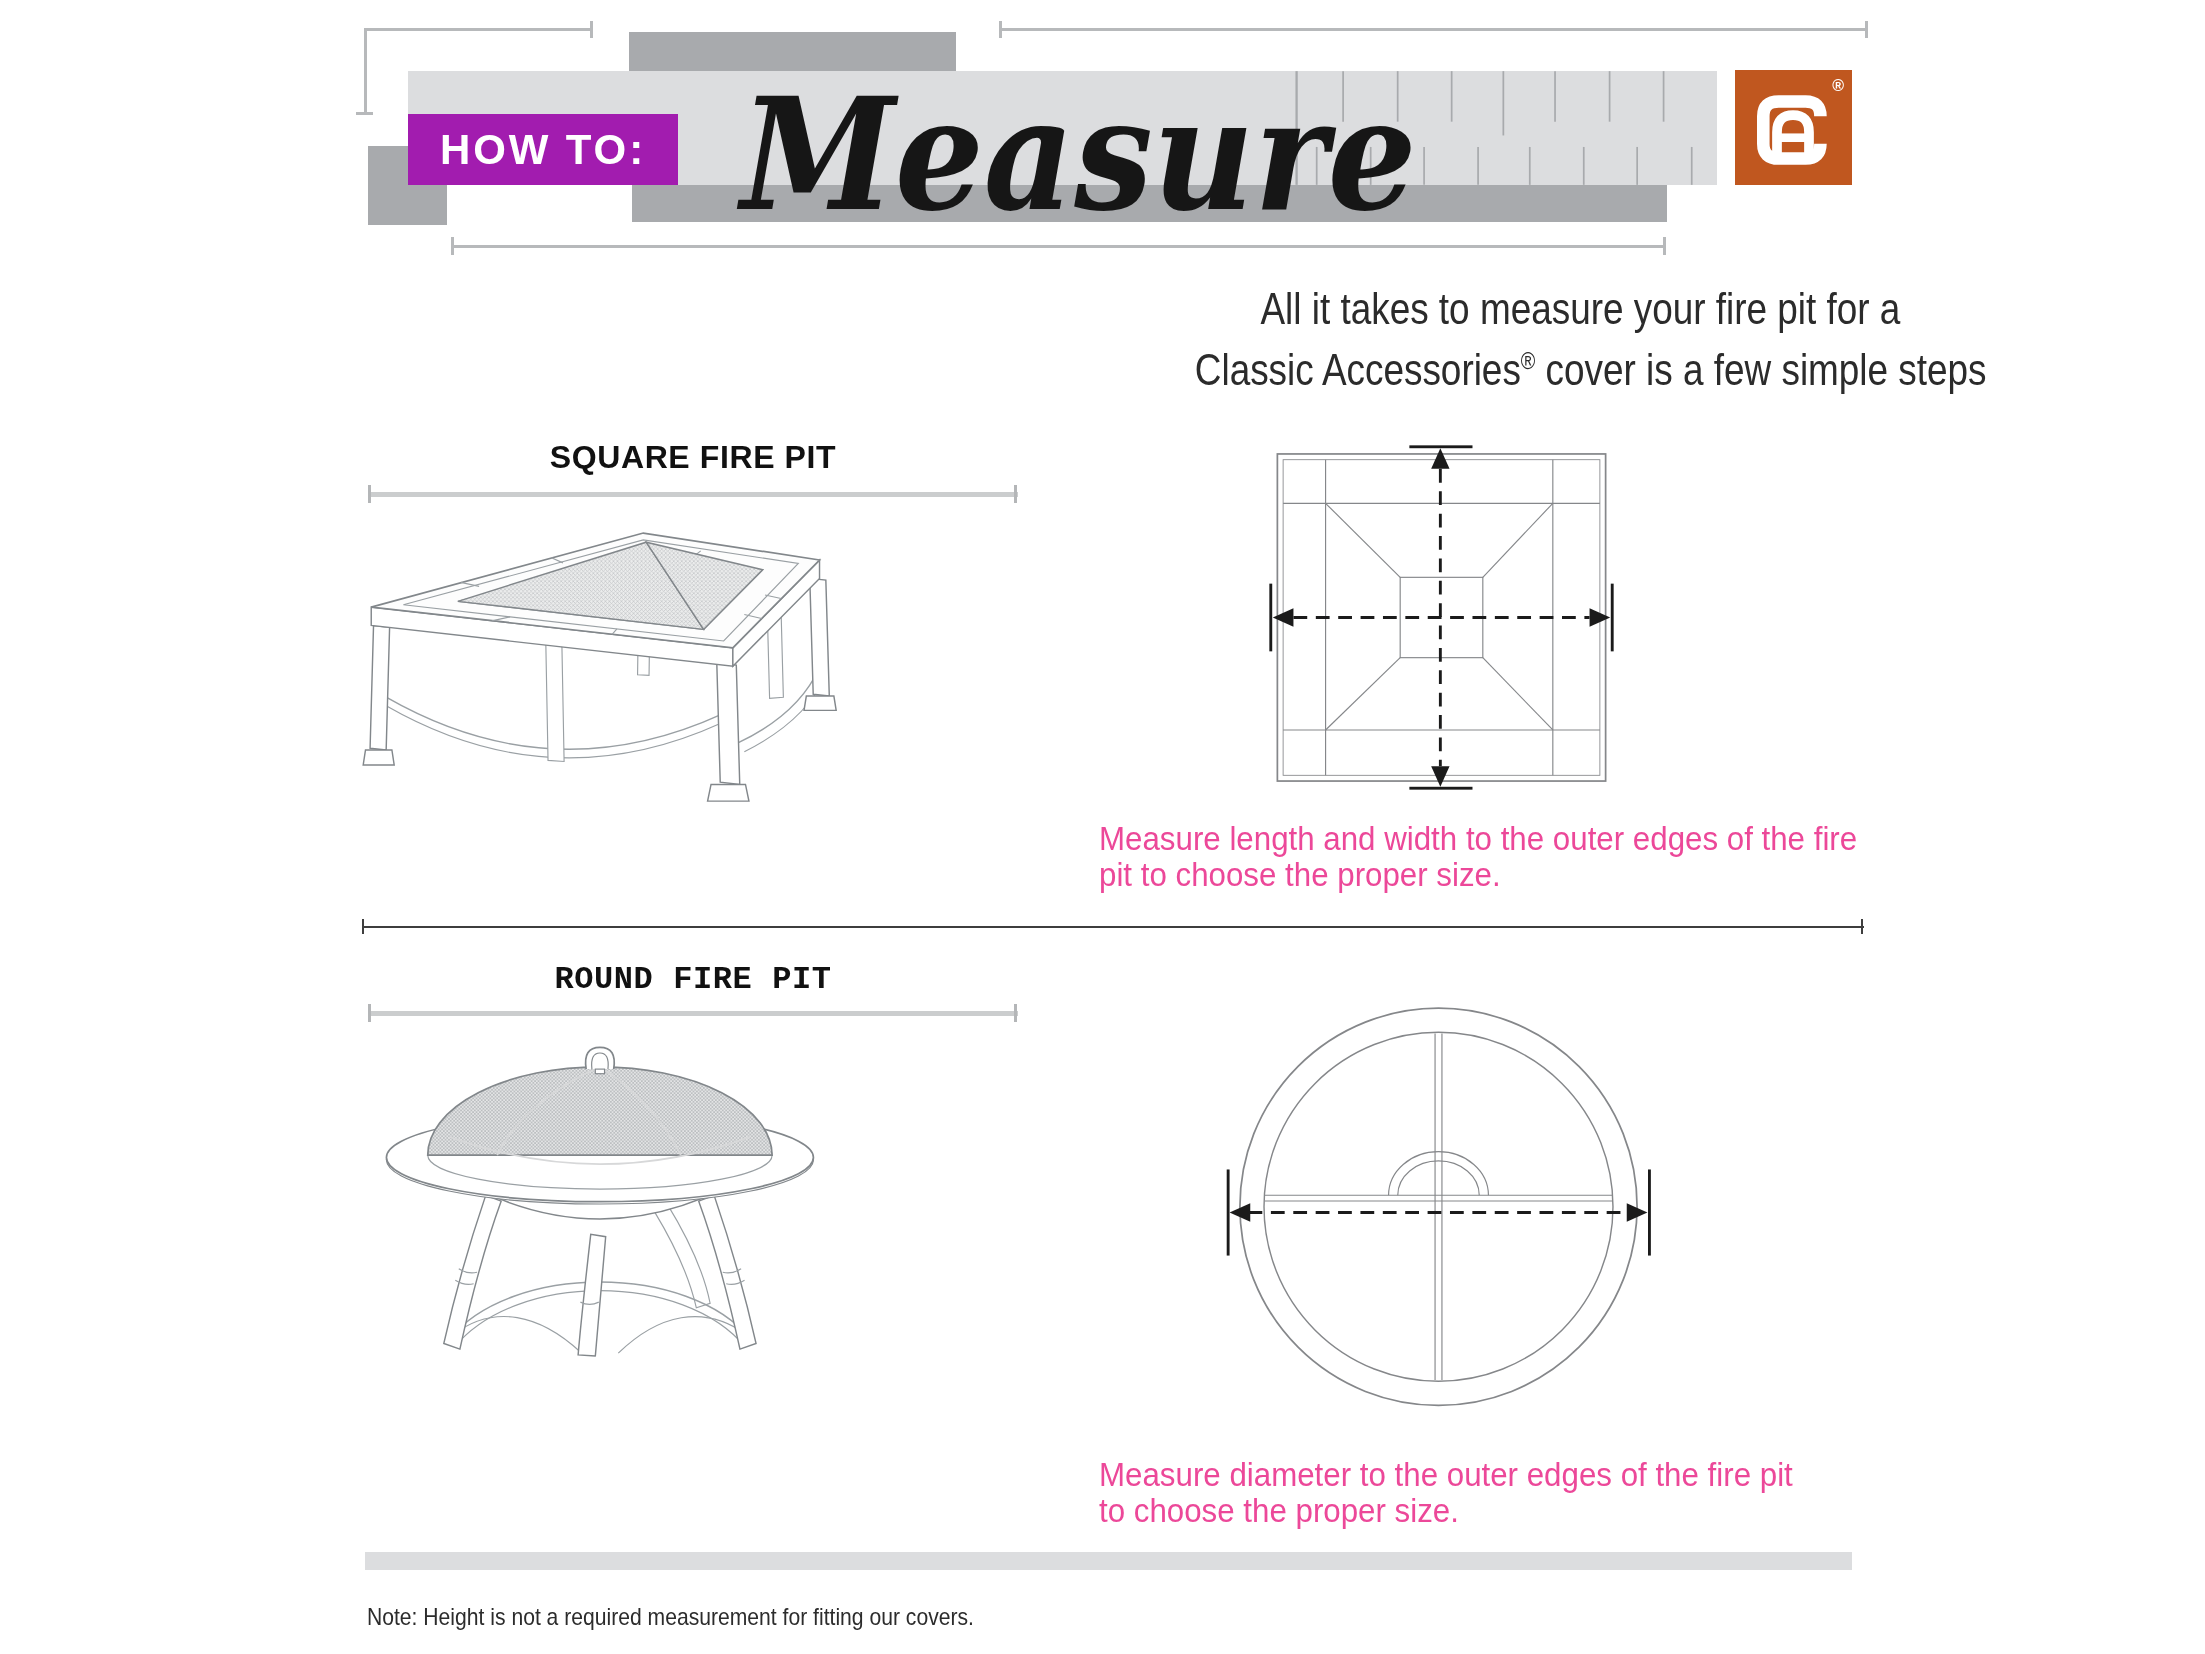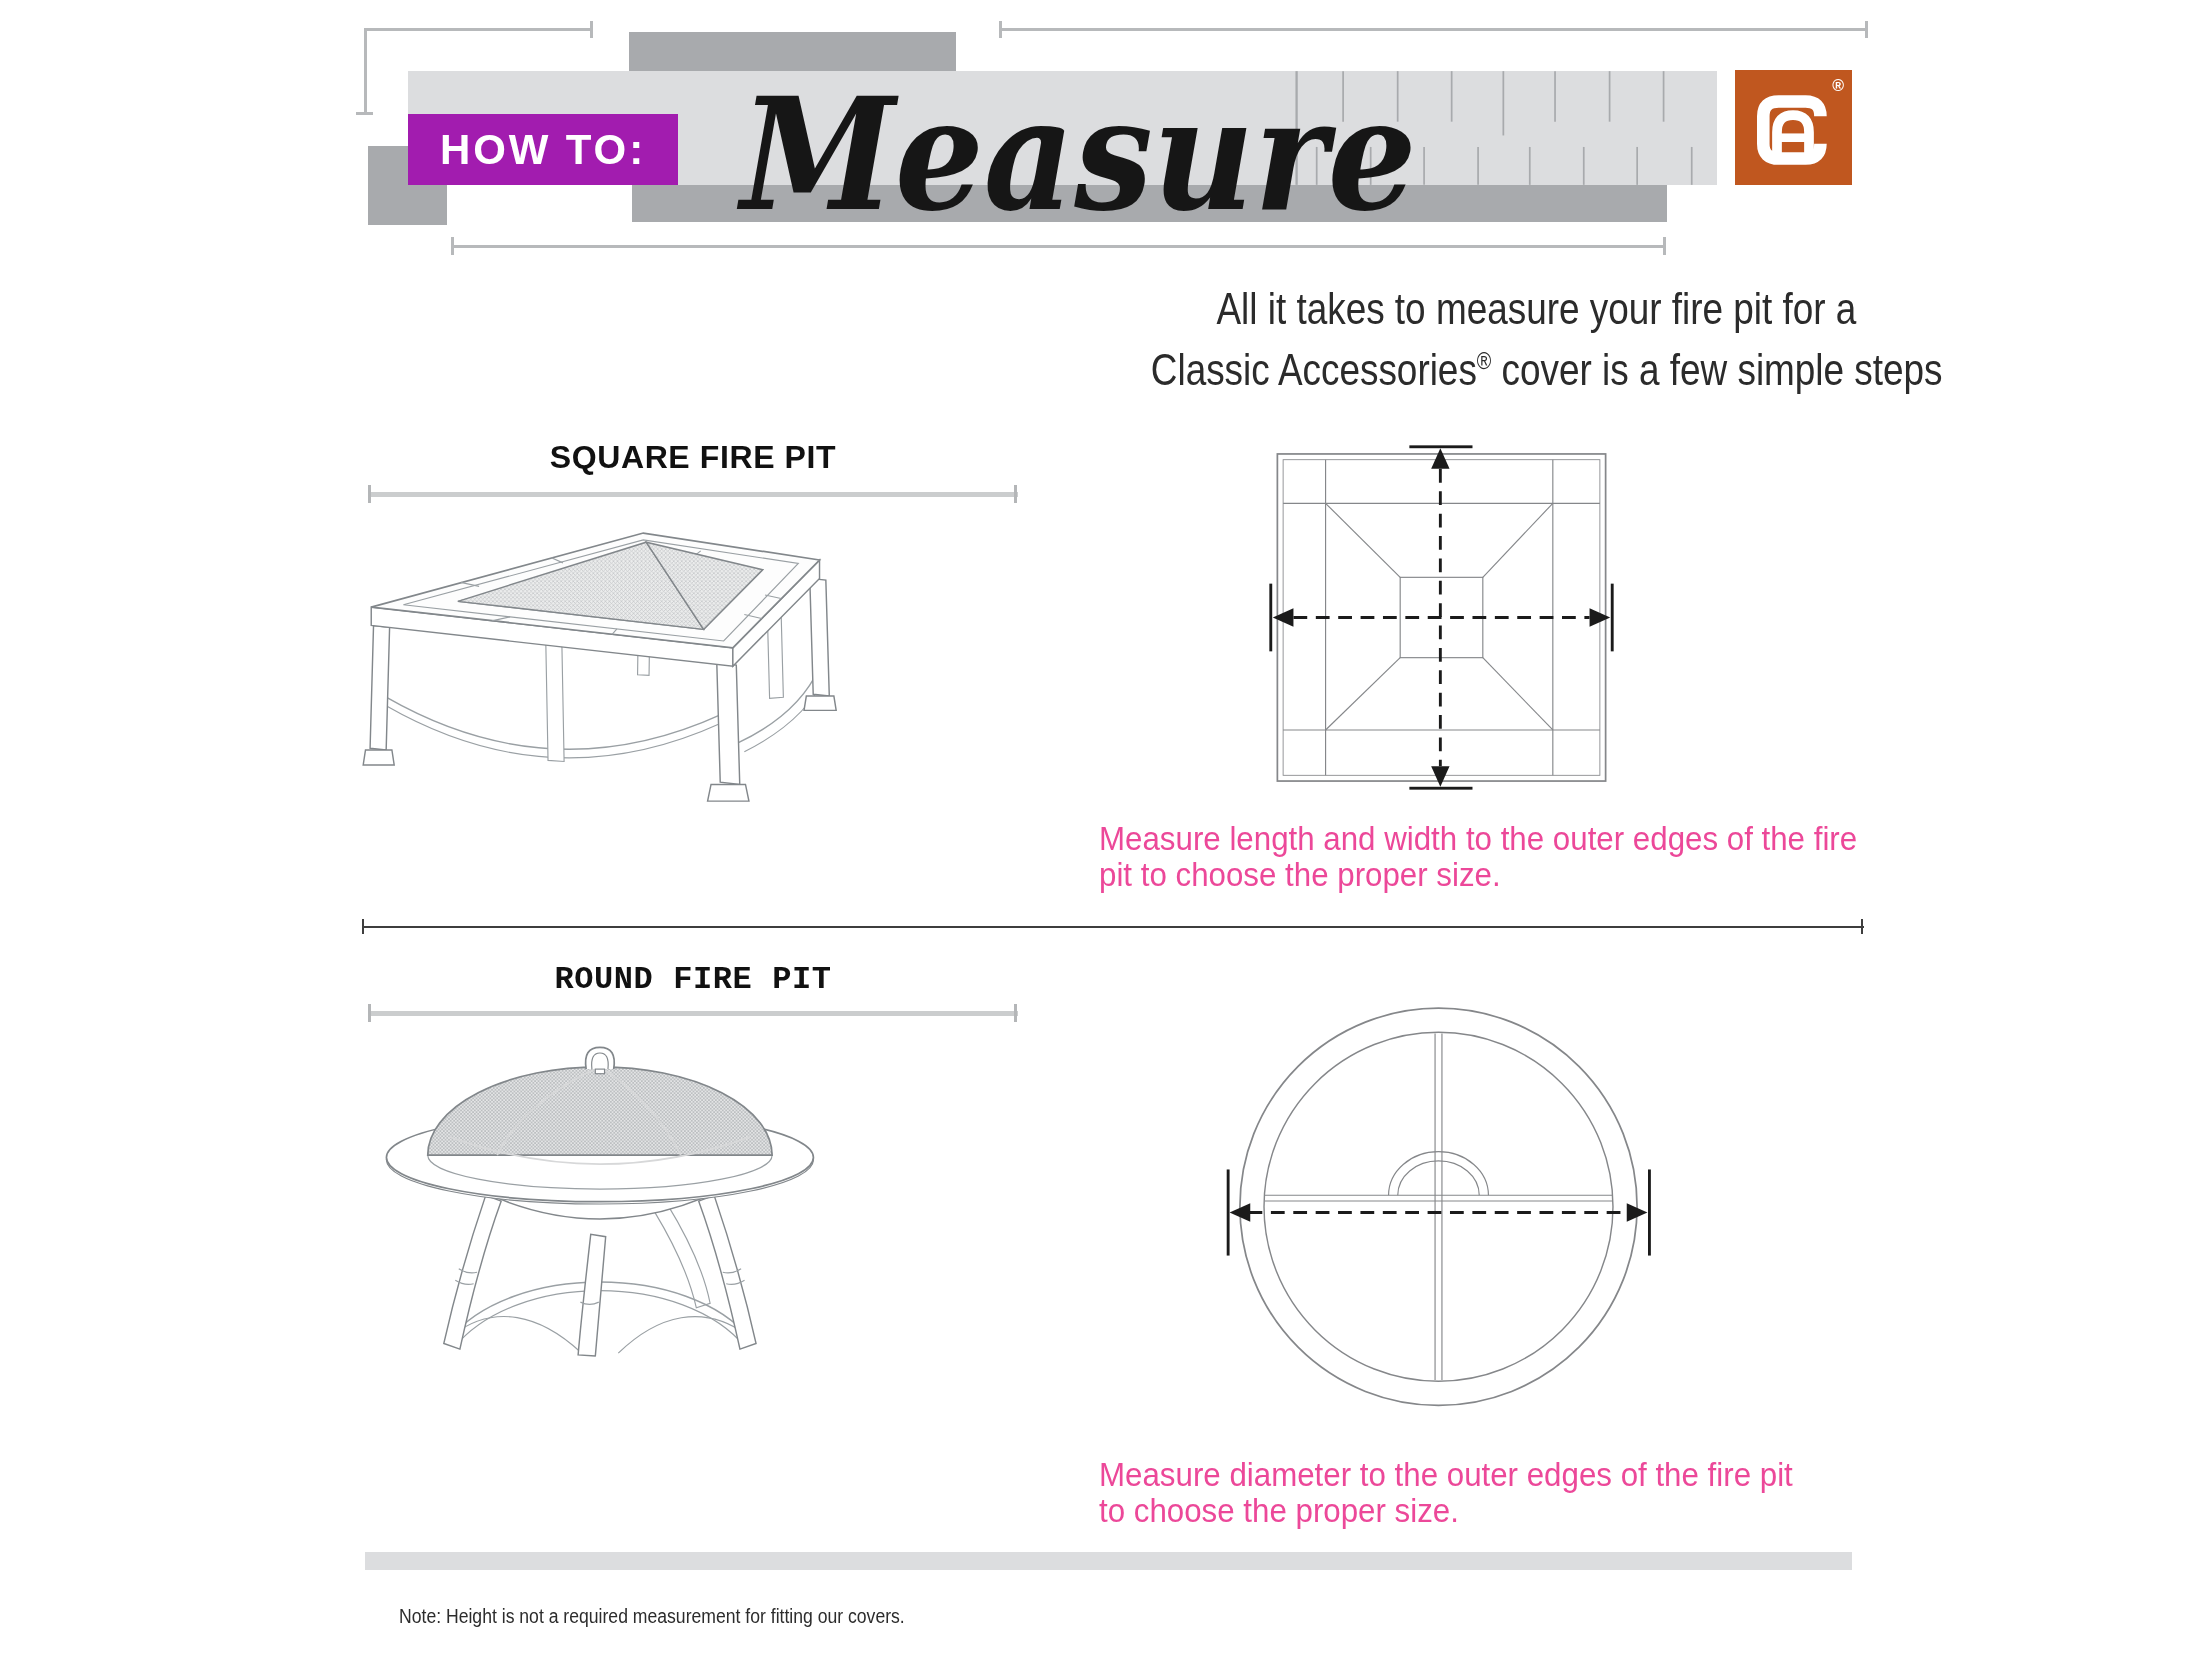--- a/index.html
+++ b/index.html
@@ -22,21 +22,21 @@
   .intro sup{font-size:24px;}
   
   .sec-heading{text-align:center;font-weight:bold;color:#111111;font-size:32px;line-height:33px;letter-spacing:0.6px;white-space:nowrap;}
   .dimline{background:#cbcdce;}
   .dimcap{background:#b4b6b8;}
   .caption{color:#ec4899;font-size:34px;line-height:36px;}
   .caption .ln{display:inline-block;transform:scaleX(.92);transform-origin:0 50%;white-space:nowrap;}
   .divider{background:#3e3e3e;}
   .divtick{background:#3e3e3e;}
   .footer-bar{background:#dcdddf;}
-  .note{color:#2c2c2c;font-size:20px;line-height:29px;margin-left:32px;}
+  .note{color:#2c2c2c;font-size:24px;line-height:29px;}
   .note .ln{display:inline-block;transform:scaleX(.88);transform-origin:0 50%;white-space:nowrap;}
   svg{display:block;}
 </style>
 </head>
 <body>
 
 <div id="canvas">
 
   <div class="rect" style="left:629px;top:32px;width:327px;height:39px;background:#a8aaad;"></div>
   <div class="rect" style="left:408px;top:71px;width:1309px;height:114px;background:#dcdddf;"></div>
@@ -87,21 +87,21 @@
 
   <div class="rect logo" style="left:1735px;top:70px;width:117px;height:115px;">
     <svg class="abs" style="left:15px;top:19.5px;" width="86" height="80" viewBox="0 0 140 140">
       <path d="M 118,46 Q 118,20 92,20 L 45,20 Q 18,20 18,46 L 18,94 Q 18,120 45,120 L 92,120 Q 118,120 118,94" fill="none" stroke="#ffffff" stroke-width="22"></path>
       <path d="M 42,122 L 42,74 Q 42,44 70,44 Q 98,44 98,74 L 98,122" fill="none" stroke="#ffffff" stroke-width="17"></path>
       <rect x="48" y="76" width="44" height="15" fill="#ffffff"></rect>
     </svg>
     <span class="reg">®</span>
   </div>
 
-  <div class="abs intro" style="left:977px;top:283px;width:879px;">
+  <div class="abs intro" style="left:1021px;top:283px;width:879px;">
     <span class="ln">All it takes to measure your fire pit for a</span><br>
     <span class="ln"><span>Classic Accessories</span><sup>®</sup><span> cover is a few simple steps</span></span>
   </div>
 
   <div class="abs sec-heading" style="left:368px;top:441px;width:650px;">SQUARE FIRE PIT</div>
   <div class="rect dimline" style="left:368px;top:492px;width:650px;height:4.6px;"></div>
   <div class="rect dimcap" style="left:368px;top:485px;width:3.4px;height:18.4px;"></div>
   <div class="rect dimcap" style="left:1014px;top:485px;width:3.4px;height:18.4px;"></div>
 
   <svg class="abs" style="left:356px;top:525px;" width="500" height="287" viewBox="0 0 870 500">

